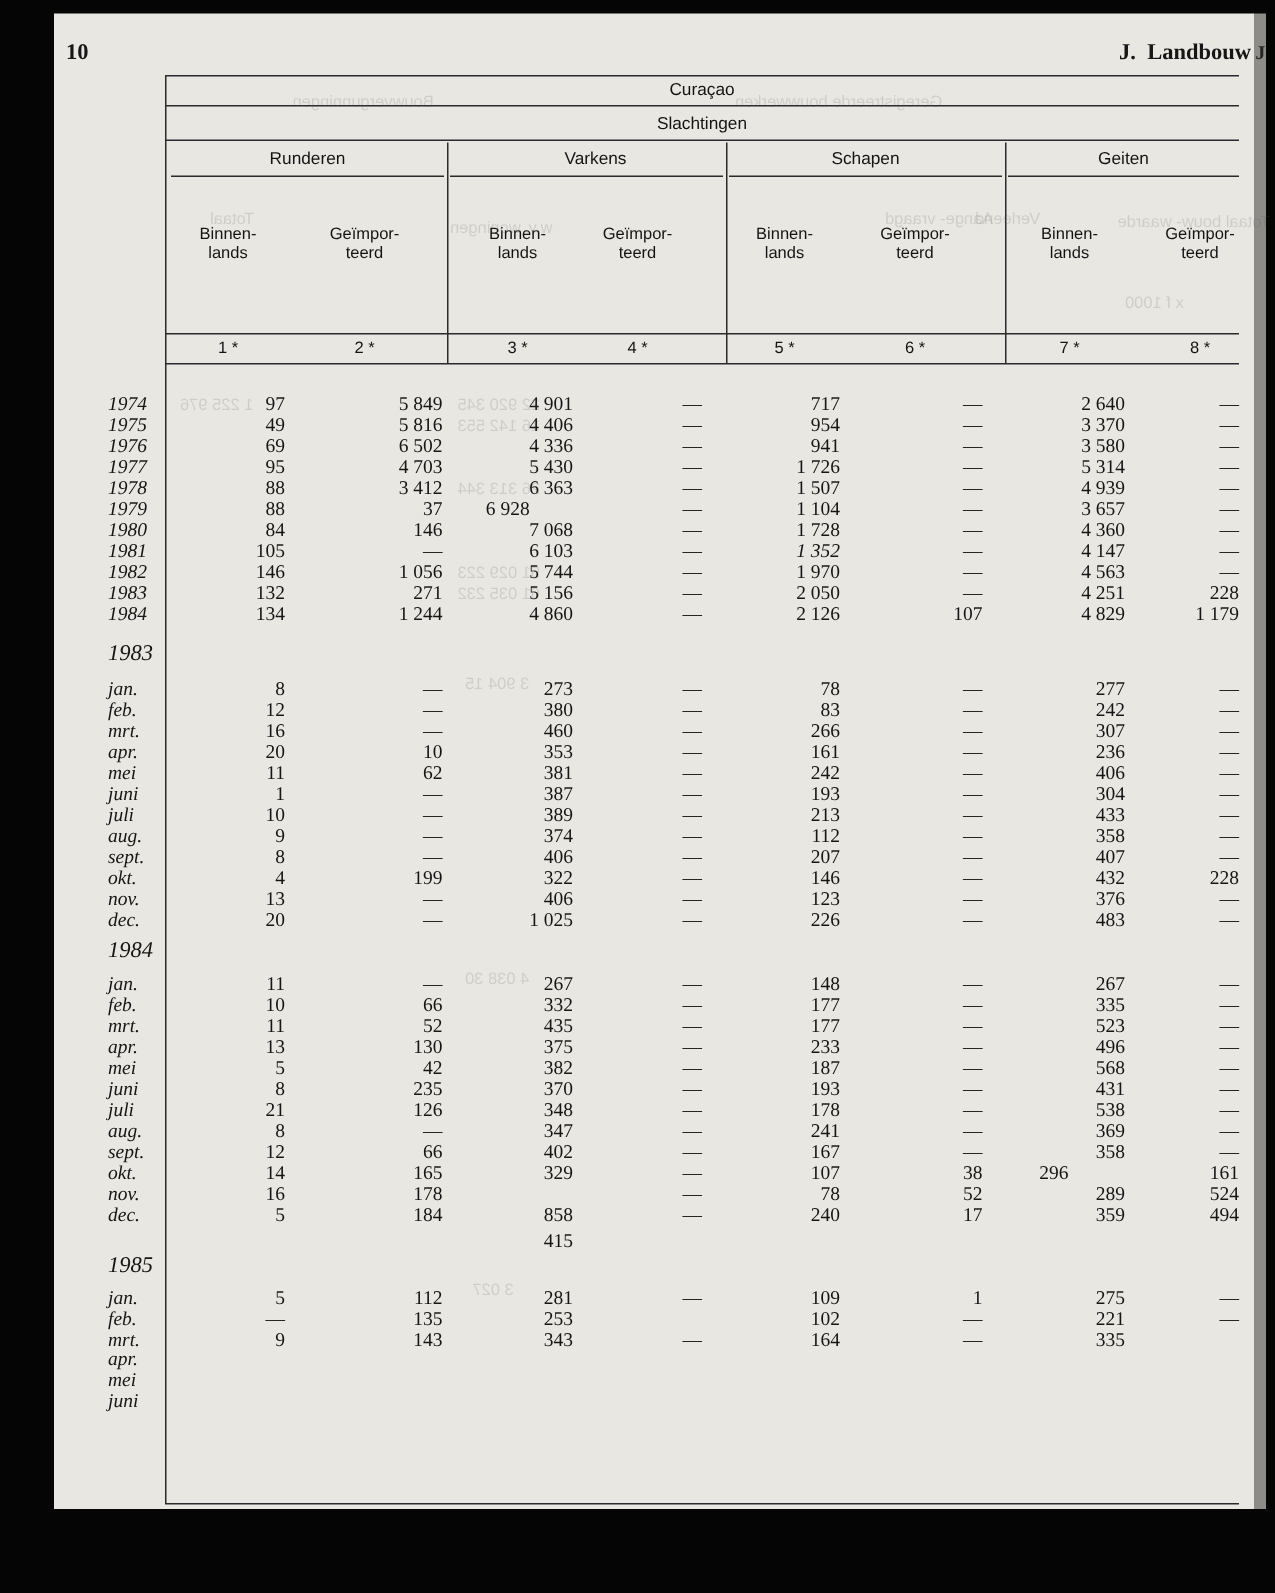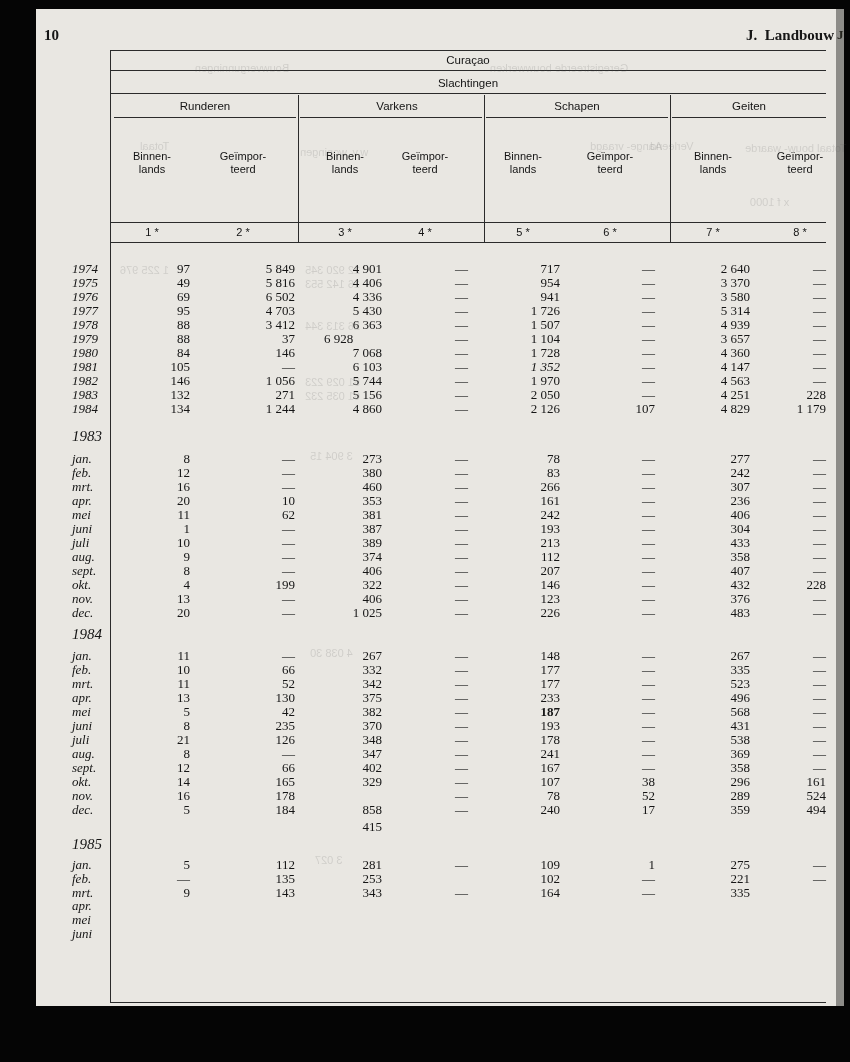--- a/index.html
+++ b/index.html
@@ -372,21 +372,21 @@
         <span class="num" style="width: 86px;">—</span>
         <span class="num" style="width: 92px;">177</span>
         <span class="num" style="width: 95px;">—</span>
         <span class="num" style="width: 95px;">335</span>
         <span class="num" style="width: 76px;">—</span>
       </div>
       <div class="row" style="left: 72px; top: 677px; width: 754px;">
         <span class="lbl">mrt.</span>
         <span class="num" style="width: 72px;">11</span>
         <span class="num" style="width: 105px;">52</span>
-        <span class="num" style="width: 87px;">342</span>
+        <span class="num" style="width: 87px;">435</span>
         <span class="num" style="width: 86px;">—</span>
         <span class="num" style="width: 92px;">177</span>
         <span class="num" style="width: 95px;">—</span>
         <span class="num" style="width: 95px;">523</span>
         <span class="num" style="width: 76px;">—</span>
       </div>
       <div class="row" style="left: 72px; top: 691px; width: 754px;">
         <span class="lbl">apr.</span>
         <span class="num" style="width: 72px;">13</span>
         <span class="num" style="width: 105px;">130</span>
@@ -396,21 +396,21 @@
         <span class="num" style="width: 95px;">—</span>
         <span class="num" style="width: 95px;">496</span>
         <span class="num" style="width: 76px;">—</span>
       </div>
       <div class="row" style="left: 72px; top: 705px; width: 754px;">
         <span class="lbl">mei</span>
         <span class="num" style="width: 72px;">5</span>
         <span class="num" style="width: 105px;">42</span>
         <span class="num" style="width: 87px;">382</span>
         <span class="num" style="width: 86px;">—</span>
-        <span class="num" style="width: 92px; font-weight: bold;">187</span>
+        <span class="num" style="width: 92px;">187</span>
         <span class="num" style="width: 95px;">—</span>
         <span class="num" style="width: 95px;">568</span>
         <span class="num" style="width: 76px;">—</span>
       </div>
       <div class="row" style="left: 72px; top: 719px; width: 754px;">
         <span class="lbl">juni</span>
         <span class="num" style="width: 72px;">8</span>
         <span class="num" style="width: 105px;">235</span>
         <span class="num" style="width: 87px;">370</span>
         <span class="num" style="width: 86px;">—</span>
@@ -453,21 +453,21 @@
         <span class="num" style="width: 76px;">—</span>
       </div>
       <div class="row" style="left: 72px; top: 775px; width: 754px;">
         <span class="lbl">okt.</span>
         <span class="num" style="width: 72px;">14</span>
         <span class="num" style="width: 105px;">165</span>
         <span class="num" style="width: 87px;">329</span>
         <span class="num" style="width: 86px;">—</span>
         <span class="num" style="width: 92px;">107</span>
         <span class="num" style="width: 95px;">38</span>
-        <span class="num" style="width: 95px;">296</span>
+        <span class="num" style="width: 95px; text-align: center;">296</span>
         <span class="num" style="width: 76px;">161</span>
       </div>
       <div class="row" style="left: 72px; top: 789px; width: 754px;">
         <span class="lbl">nov.</span>
         <span class="num" style="width: 72px;">16</span>
         <span class="num" style="width: 105px;">178</span>
         <span class="num" style="width: 87px; margin-top: 31px;">415</span>
         <span class="num" style="width: 86px;">—</span>
         <span class="num" style="width: 92px;">78</span>
         <span class="num" style="width: 95px;">52</span>

